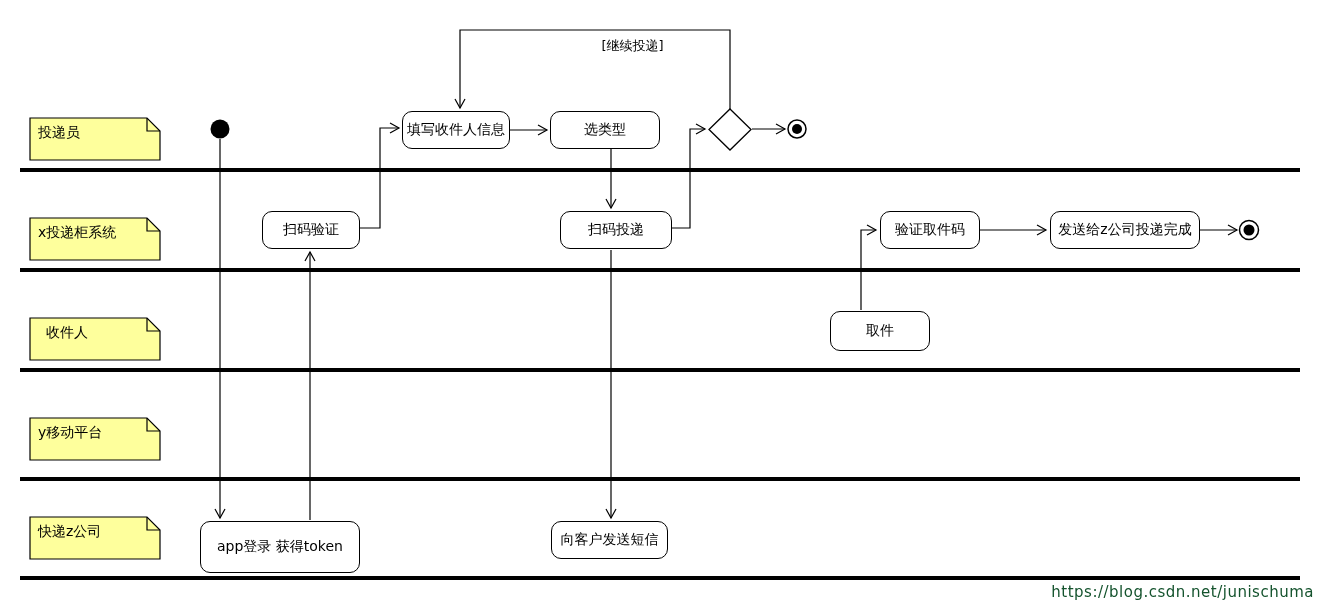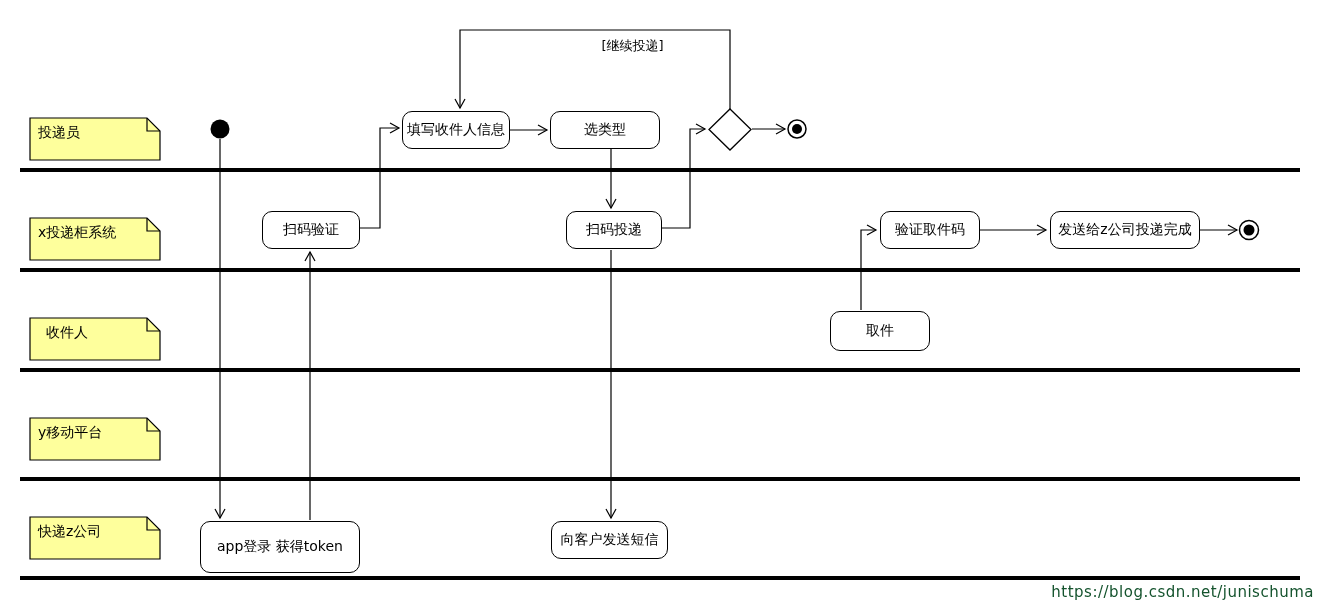--- a/index.html
+++ b/index.html
@@ -117,21 +117,21 @@
 
   <div class="lane-label" style="left:38px; top:124px;">投递员</div>
   <div class="lane-label" style="left:38px; top:224px;">x投递柜系统</div>
   <div class="lane-label" style="left:38px; top:324px;padding-left:8px;">收件人</div>
   <div class="lane-label" style="left:38px; top:424px;">y移动平台</div>
   <div class="lane-label" style="left:38px; top:523px;">快递z公司</div>
 
   <div class="activity" style="left:402px; top:111px; width:108px; height:38px;">填写收件人信息</div>
   <div class="activity" style="left:262px; top:211px; width:98px; height:38px;">扫码验证</div>
   <div class="activity" style="left:550px; top:111px; width:110px; height:38px;">选类型</div>
-  <div class="activity" style="left:560px; top:211px; width:96px; height:38px;margin-left:6px;">扫码投递</div>
+  <div class="activity" style="left:560px; top:211px; width:112px; height:38px;">扫码投递</div>
   <div class="activity" style="left:880px; top:211px; width:100px; height:38px;">验证取件码</div>
   <div class="activity" style="left:1050px; top:211px; width:150px; height:38px;">发送给z公司投递完成</div>
   <div class="activity" style="left:830px; top:311px; width:100px; height:40px;">取件</div>
   <div class="activity" style="left:200px; top:521px; width:160px; height:52px;">app登录 获得token</div>
   <div class="activity" style="left:551px; top:521px; width:117px; height:38px;">向客户发送短信</div>
 
   <div class="edge-label" style="left:585px; top:21px; width:95px;">[继续投递]</div>
 
   <div class="watermark">https://blog.csdn.net/junischuma</div>
 

